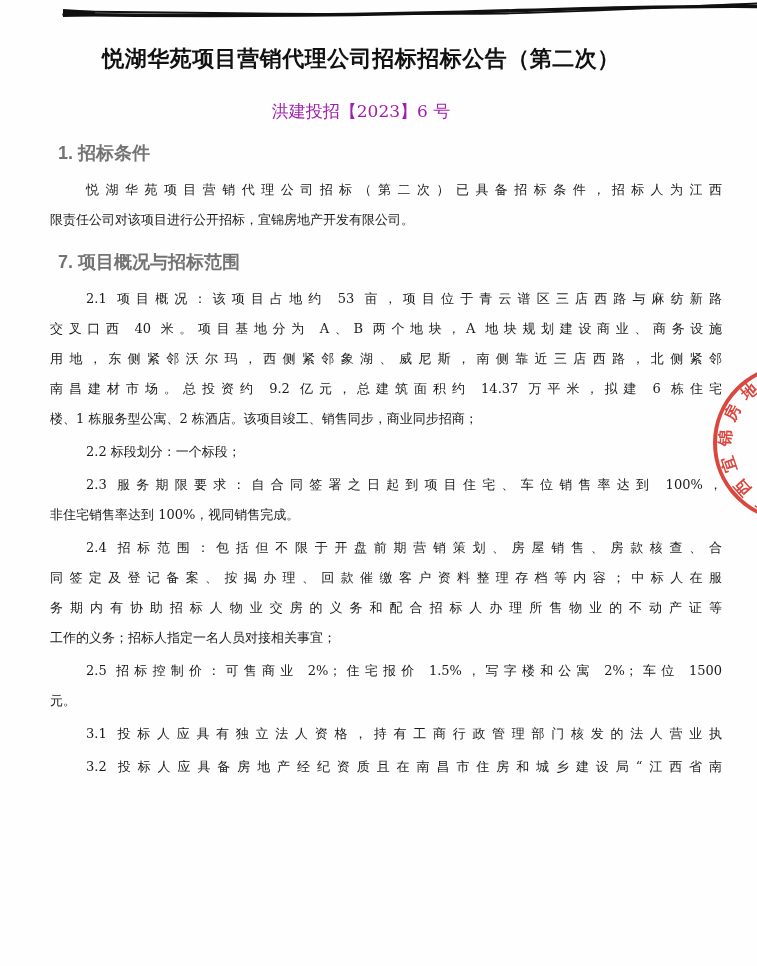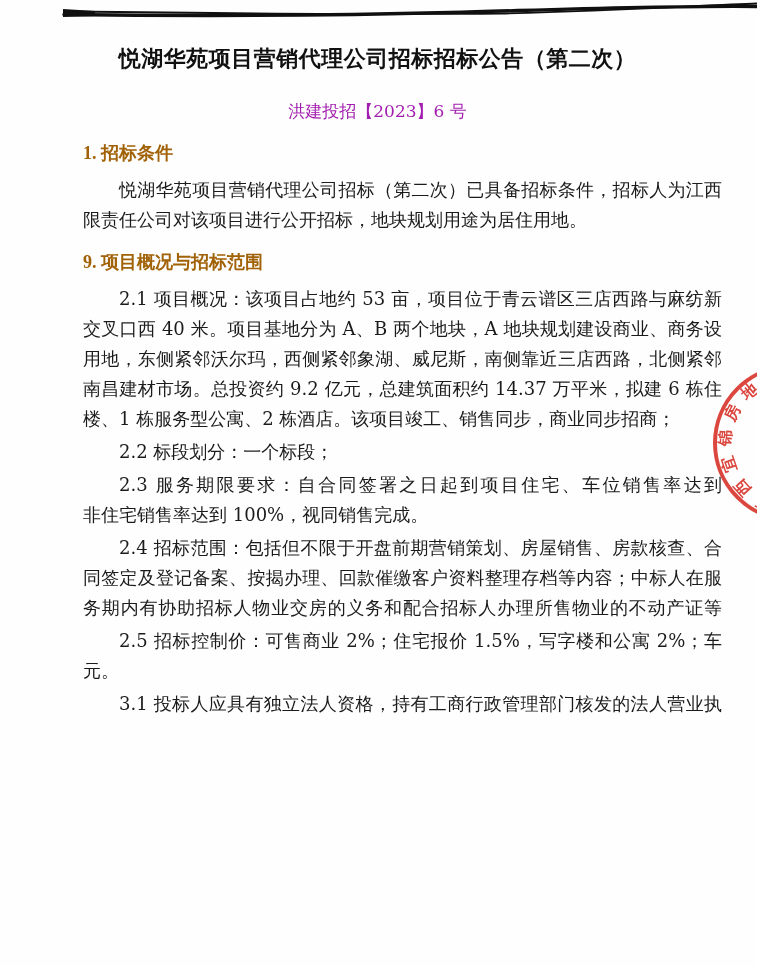--- a/index.html
+++ b/index.html
@@ -7,48 +7,48 @@
     width:757px; height:966px;
     background:#fefefe;
     position:relative;
     overflow:hidden;
     font-family:"DejaVu Serif","Liberation Serif",serif;
     color:#1b1b1b;
   }
   .scan-line { position:absolute; top:0; left:0; width:757px; height:24px; }
   .doc {
     position:absolute; top:0; left:0; right:0; bottom:0;
-    padding:0 35px 0 83px;
+    padding:0 35px 0 50px;
   }
   .head-wrap {
     margin-left:-85px; margin-right:-35px;
     text-align:center;
   }
   .title {
     margin:44px 0 0 0;
     font-family:"DejaVu Sans","Liberation Sans",sans-serif;
     font-size:22px; font-weight:bold;
     line-height:30px; letter-spacing:0.5px;
     color:#111;
   }
   .doc-number {
     margin:22px 0 10px 0;
     font-size:17px; line-height:30px;
     color:#a21caf;
   }
   .section-heading {
-    font-family:Liberation Serif, serif;
+    font-family:Liberation Sans, sans-serif;
     font-size:18px; font-weight:bold;
     line-height:31px;
-    margin:12px 0 6px 0;
-    color:#a16207;
+    margin:12px 0 6px 8px;
+    color:#737373;
   }
   .para { margin:3px 0 0 0; }
   .line {
-    font-size:18px;
+    font-size:13px;
     line-height:30px; height:30px;
     text-align:justify;
     text-align-last:justify;
     overflow:hidden;
   }
   .line.indent { padding-left:36px; }
   .line.last { text-align-last:left; }
   
   .seal {
     position:absolute; left:700px; top:358px;
@@ -85,52 +85,56 @@
 <div class="doc">
   <div class="head-wrap">
     <div class="title">悦湖华苑项目营销代理公司招标招标公告（第二次）</div>
     <div class="doc-number">洪建投招【2023】6 号</div>
   </div>
   <div id="sections">
       <div>
         <div class="section-heading">1. 招标条件</div>
         <div class="para">
           <div class="line indent">悦湖华苑项目营销代理公司招标（第二次）已具备招标条件，招标人为江西</div>
-          <div class="line last">限责任公司对该项目进行公开招标，地块规划用途为居住用地。</div>
+          <div class="line last">限责任公司对该项目进行公开招标，宜锦房地产开发有限公司。</div>
         </div>
       </div>
       <div>
-        <div class="section-heading">9. 项目概况与招标范围</div>
+        <div class="section-heading">7. 项目概况与招标范围</div>
         <div class="para">
           <div class="line indent">2.1 项目概况：该项目占地约 53 亩，项目位于青云谱区三店西路与麻纺新路</div>
           <div class="line">交叉口西 40 米。项目基地分为 A、B 两个地块，A 地块规划建设商业、商务设施</div>
           <div class="line">用地，东侧紧邻沃尔玛，西侧紧邻象湖、威尼斯，南侧靠近三店西路，北侧紧邻</div>
           <div class="line">南昌建材市场。总投资约 9.2 亿元，总建筑面积约 14.37 万平米，拟建 6 栋住宅</div>
           <div class="line last">楼、1 栋服务型公寓、2 栋酒店。该项目竣工、销售同步，商业同步招商；</div>
         </div>
         <div class="para">
           <div class="line indent last">2.2 标段划分：一个标段；</div>
         </div>
         <div class="para">
           <div class="line indent">2.3 服务期限要求：自合同签署之日起到项目住宅、车位销售率达到 100%，</div>
           <div class="line last">非住宅销售率达到 100%，视同销售完成。</div>
         </div>
         <div class="para">
           <div class="line indent">2.4 招标范围：包括但不限于开盘前期营销策划、房屋销售、房款核查、合</div>
           <div class="line">同签定及登记备案、按揭办理、回款催缴客户资料整理存档等内容；中标人在服</div>
           <div class="line">务期内有协助招标人物业交房的义务和配合招标人办理所售物业的不动产证等</div>
+          <div class="line last">工作的义务；招标人指定一名人员对接相关事宜；</div>
         </div>
         <div class="para">
           <div class="line indent">2.5 招标控制价：可售商业 2%；住宅报价 1.5%，写字楼和公寓 2%；车位 1500</div>
           <div class="line last">元。</div>
         </div>
       </div>
       <div>
         <div class="para">
           <div class="line indent">3.1 投标人应具有独立法人资格，持有工商行政管理部门核发的法人营业执</div>
+        </div>
+        <div class="para">
+          <div class="line indent">3.2 投标人应具备房地产经纪资质且在南昌市住房和城乡建设局“江西省南</div>
         </div>
       </div>
     </div>
 </div>
 
 <div class="seal">
   <div class="seal-ring" style="border-color: rgb(216, 55, 46);"></div>
   <div id="seal-chars">
       <span class="seal-char" style="left: 64.1072px; top: 144.816px; color: rgb(216, 55, 46); transform: translate(-50%, -50%) rotate(205deg);">江</span>
       <span class="seal-char" style="left: 42.9524px; top: 129.163px; color: rgb(216, 55, 46); transform: translate(-50%, -50%) rotate(228deg);">西</span>

